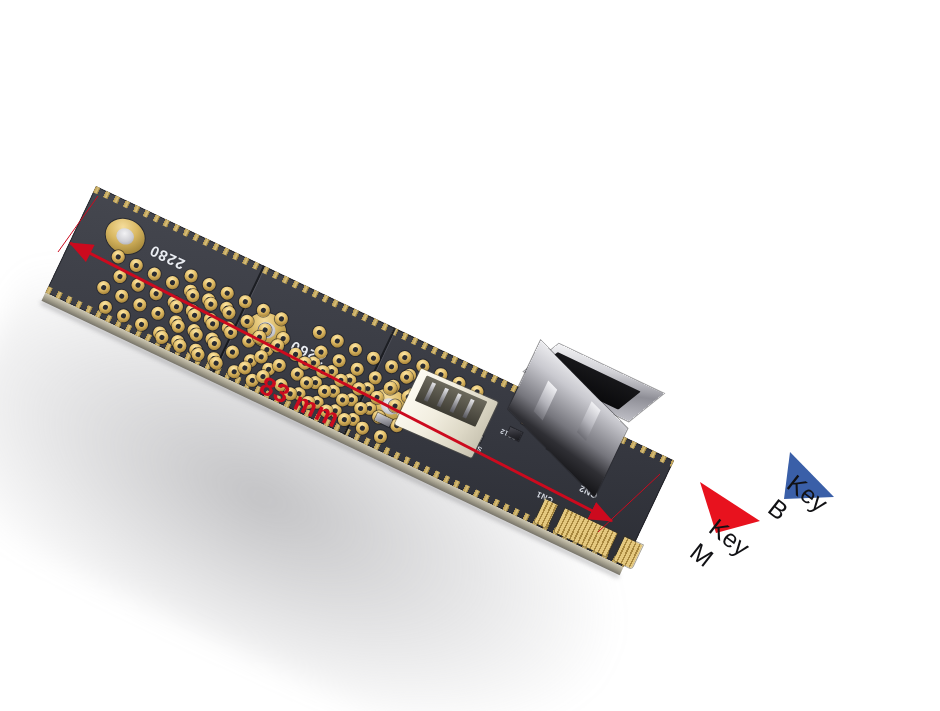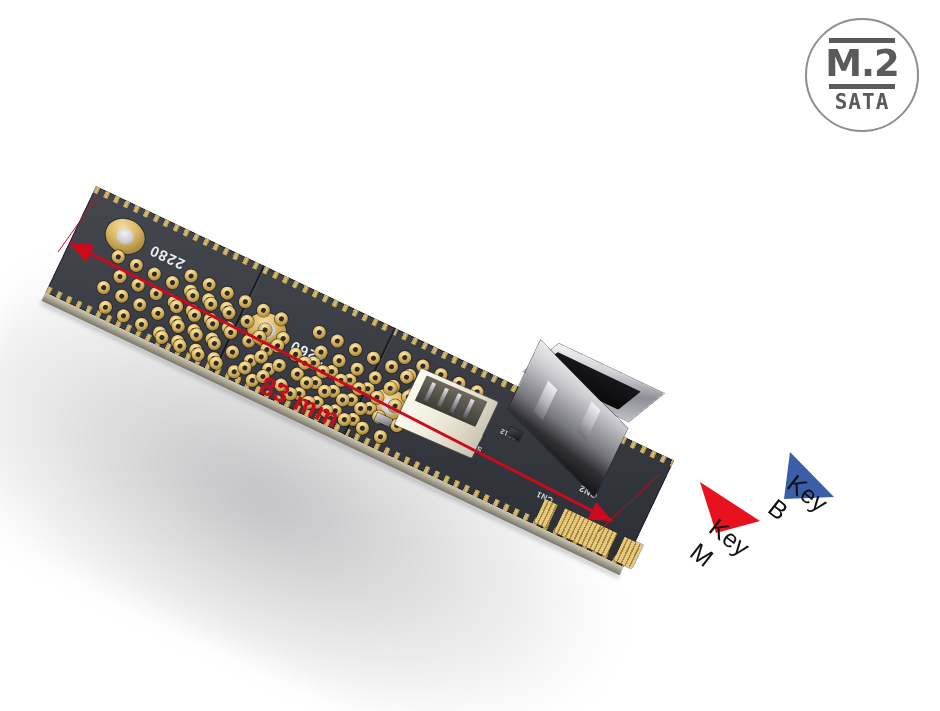--- a/index.html
+++ b/index.html
@@ -294,26 +294,20 @@
     left:800px; top:468px;
     transform:rotate(38deg);
     transform-origin:0 0;
   }
 </style>
 </head>
 <body>
 
 <div id="stage">
 
-  <div id="logo-badge">
-    <div class="logo-rule top"></div>
-    <div id="logo-m2">M.2</div>
-    <div class="logo-rule mid"></div>
-    <div id="logo-sata">SATA</div>
-  </div>
 
   <div id="product">
 
     <div id="shadow"></div>
 
     <div id="board-frame">
 
       <div class="pcb"></div>
       <div class="pcb-edge"></div>
       <div class="pcb-edge-shadow"></div>

